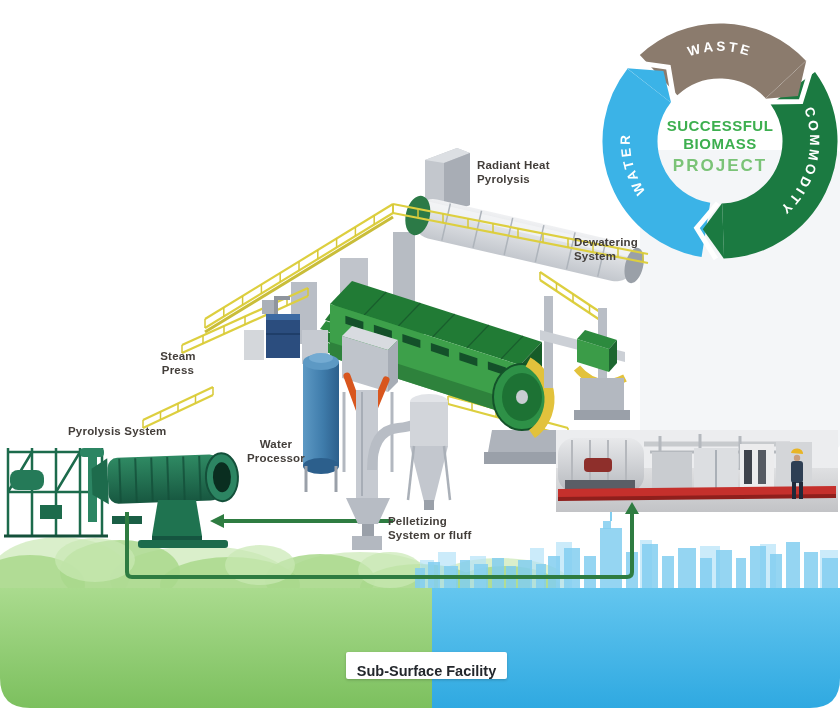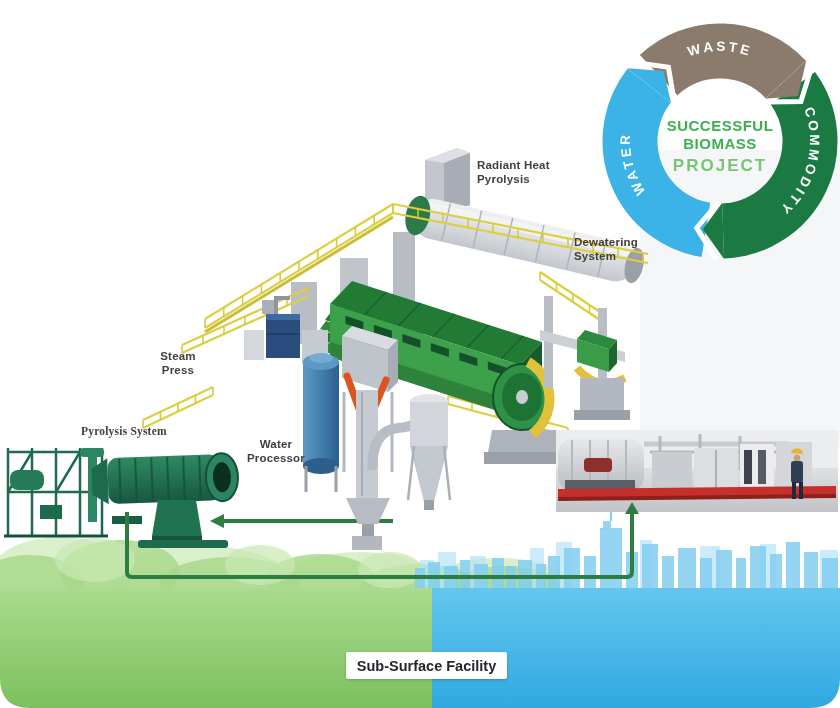--- a/index.html
+++ b/index.html
@@ -3,21 +3,21 @@
 <meta charset="utf-8">
 <style>
   html,body{margin:0;padding:0;background:#ffffff;}
   .canvas{position:relative;width:840px;height:708px;background:#ffffff;overflow:hidden;
           font-family:"Liberation Sans",sans-serif;}
   .canvas svg{position:absolute;left:0;top:0;}
   .eq-label{position:absolute;font:600 11.5px/1.25 "Liberation Sans",sans-serif;
             color:#433e3a;letter-spacing:.2px;}
   .eq-label.center{text-align:center;}
   .facility{position:absolute;left:346px;top:652px;width:161px;height:27px;background:#ffffff;
-            box-shadow:0 1px 3px rgba(0,0,0,.22);border-radius:2px;display:flex;align-items:center;
+            box-shadow:0 1px 3px rgba(0,0,0,.22);border-radius:2px;display:flex;align-items:flex-end;
             justify-content:center;font:700 14.5px "Liberation Sans",sans-serif;color:#23272c;}
   .ring-label{font:700 13.5px "Liberation Sans",sans-serif;letter-spacing:3px;fill:#ffffff;}
   .ctr1{font:800 15px "Liberation Sans",sans-serif;fill:#3daf4f;letter-spacing:.5px;}
   .ctr3{font:700 17px "Liberation Sans",sans-serif;fill:#7ac377;letter-spacing:2px;}
   .rail{stroke:#ddcf3f;stroke-width:2.2;fill:none;}
   .railpost{stroke:#d6c838;stroke-width:1.5;fill:none;}
   .raildeck{stroke:#c9bd39;stroke-width:3;fill:none;}
   .flow{stroke:#2e7c41;stroke-width:4;fill:none;}
 </style>
 </head>
@@ -379,20 +379,24 @@
   <span>System</span>
 </div>
 <div class="eq-label center" style="left:150px;top:337px;width:56px;margin-top:12px;">
   <span>Steam</span><br>
   <span>Press</span>
 </div>
 <div class="eq-label center" style="left:245px;top:437px;width:62px;">
   <span>Water</span><br>
   <span>Processor</span>
 </div>
-<div class="eq-label" style="left:81px;top:424px;font-family:Liberation Serif, serif;">
+<div class="eq-label" style="left:68px;top:424px;">
   <span>Pyrolysis System</span>
+</div>
+<div class="eq-label" style="left:388px;top:514px;">
+  <span>Pelletizing</span><br>
+  <span>System or fluff</span>
 </div>
 
 <div class="facility">
   <span>Sub-Surface Facility</span>
 </div>
 </div>
 
 </body></html>

